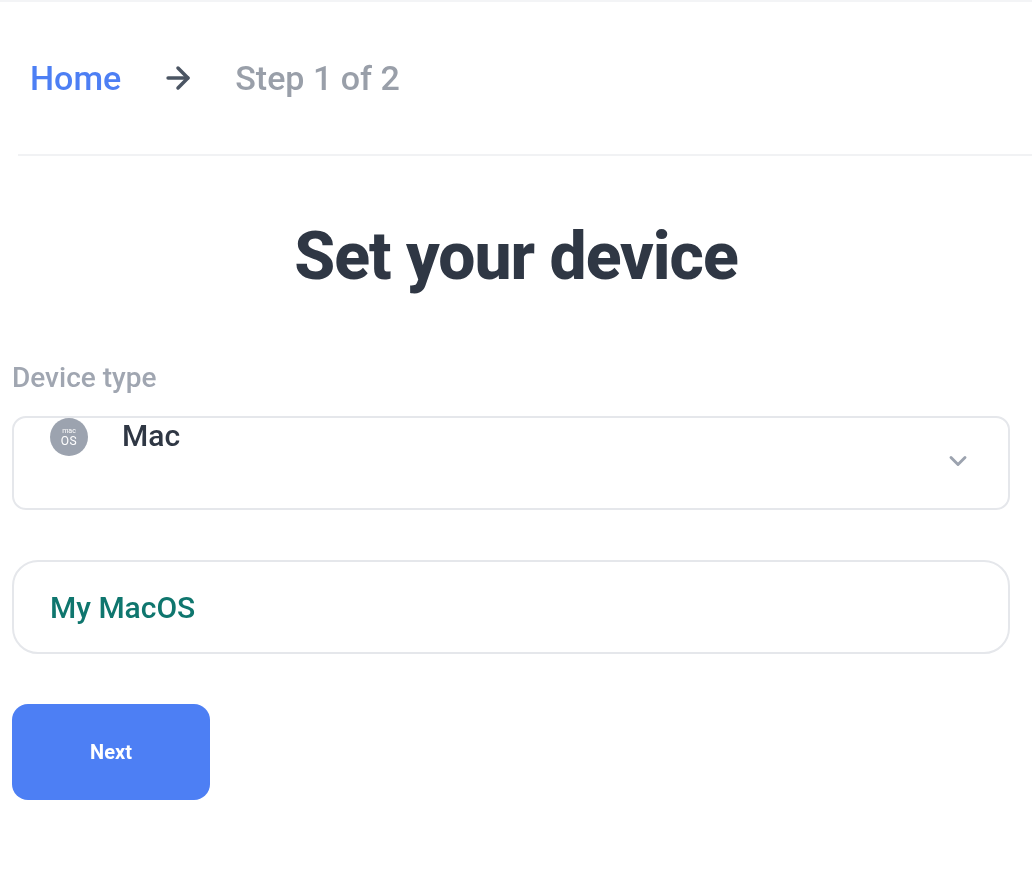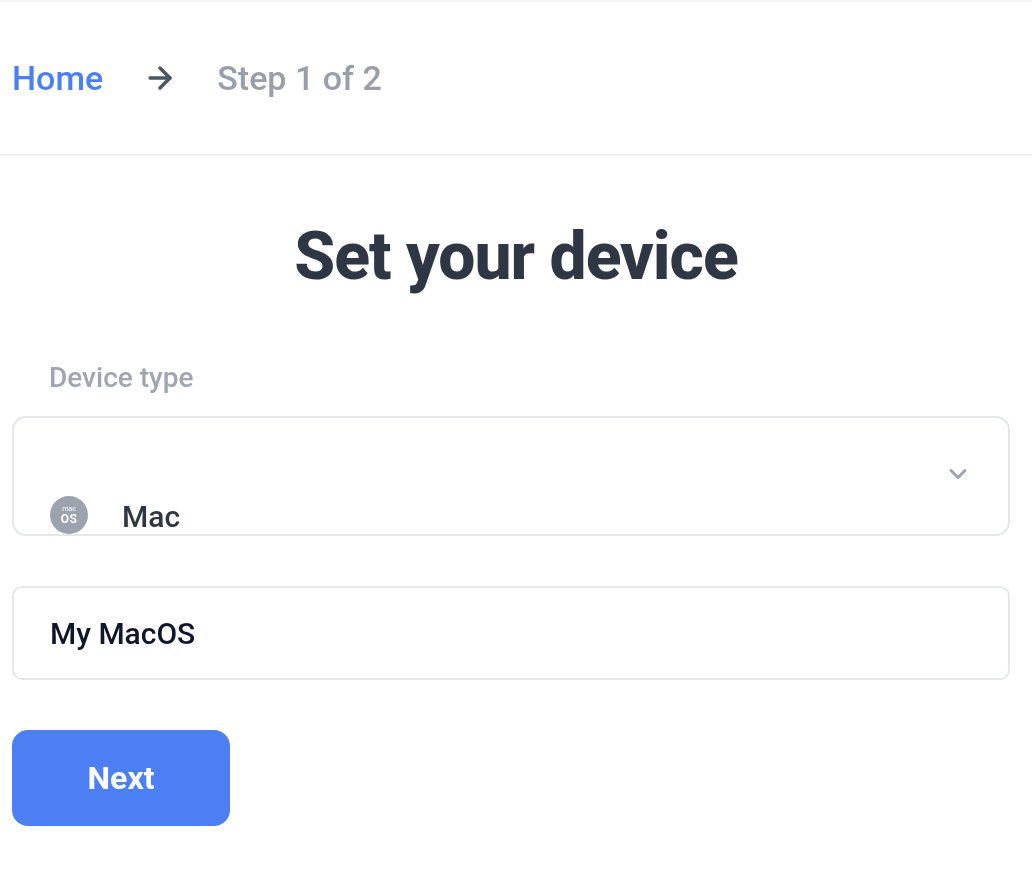--- a/index.html
+++ b/index.html
@@ -18,20 +18,21 @@
       height: 2px;
       background: #f3f4f6;
       width: 100%;
     }
     .breadcrumb {
       padding: 56px 12px 56px 12px;
       display: flex;
       align-items: center;
       gap: 40px;
       border-bottom: 2px solid #f1f2f4;
+      margin-left: 18px;
     }
     .breadcrumb-link {
       color: #4d7ff4;
       font-size: 34px;
       font-weight: 500;
       text-decoration: none;
     }
     .breadcrumb-arrow {
       color: #4b5563;
       display: flex;
@@ -57,34 +58,33 @@
       letter-spacing: -1px;
       margin-bottom: 66px;
       text-align: center;
     }
     .form-label {
       font-size: 28px;
       color: #a0a6b1;
       font-weight: 500;
       margin-bottom: 22px;
       display: block;
-      margin-left: 37px;
     }
     .select-wrapper {
       position: relative;
       margin-bottom: 50px;
     }
     .select {
       width: 998px;
-      height: 120px;
+      height: 94px;
       border: 2px solid #e5e7eb;
       border-radius: 14px;
       background: #ffffff;
       display: flex;
-      align-items: flex-end;
+      align-items: flex-start;
       padding: 0 36px;
       cursor: pointer;
       position: relative;
     }
     .select-icon {
       width: 38px;
       height: 38px;
       border-radius: 50%;
       background: #9ca3af;
       display: flex;
@@ -97,21 +97,21 @@
     .select-icon-text-top {
       color: #ffffff;
       font-size: 7px;
       line-height: 7px;
       font-weight: 400;
     }
     .select-icon-text-bottom {
       color: #ffffff;
       font-size: 12px;
       line-height: 12px;
-      font-weight: 700;
+      font-weight: 400;
       letter-spacing: 0.5px;
     }
     .select-value {
       font-size: 30px;
       color: #2f3744;
       font-weight: 500;
     }
     .select-chevron {
       position: absolute;
       right: 36px;
@@ -123,37 +123,37 @@
       height: 28px;
       stroke: #9ca3af;
     }
     .input-wrapper {
       margin-bottom: 50px;
     }
     .text-input {
       width: 998px;
       height: 94px;
       border: 2px solid #e5e7eb;
-      border-radius: 10px;
+      border-radius: 26px;
       background: #ffffff;
       padding: 0 36px;
       font-size: 30px;
-      color: #0f172a;
+      color: #0f766e;
       font-weight: 500;
       outline: none;
       font-family: inherit;
     }
     .next-button {
-      width: 218px;
+      width: 198px;
       height: 96px;
       background: #4d7ff4;
       color: #ffffff;
       border: none;
       border-radius: 16px;
-      font-size: 32px;
+      font-size: 20px;
       font-weight: 700;
       cursor: pointer;
       font-family: inherit;
     }
   </style>
 </head>
 <body>
 
 <div class="top-border"></div>
 

